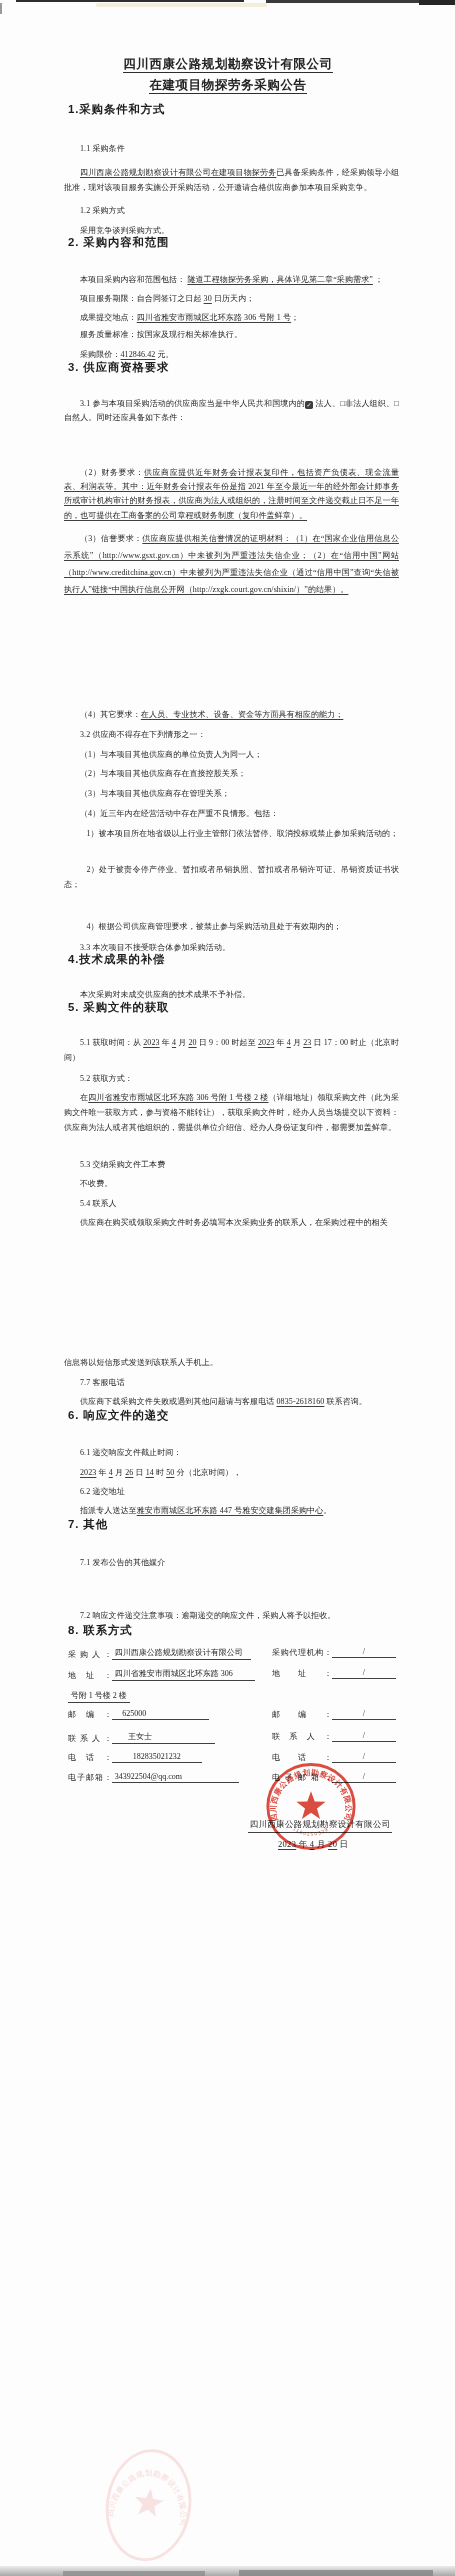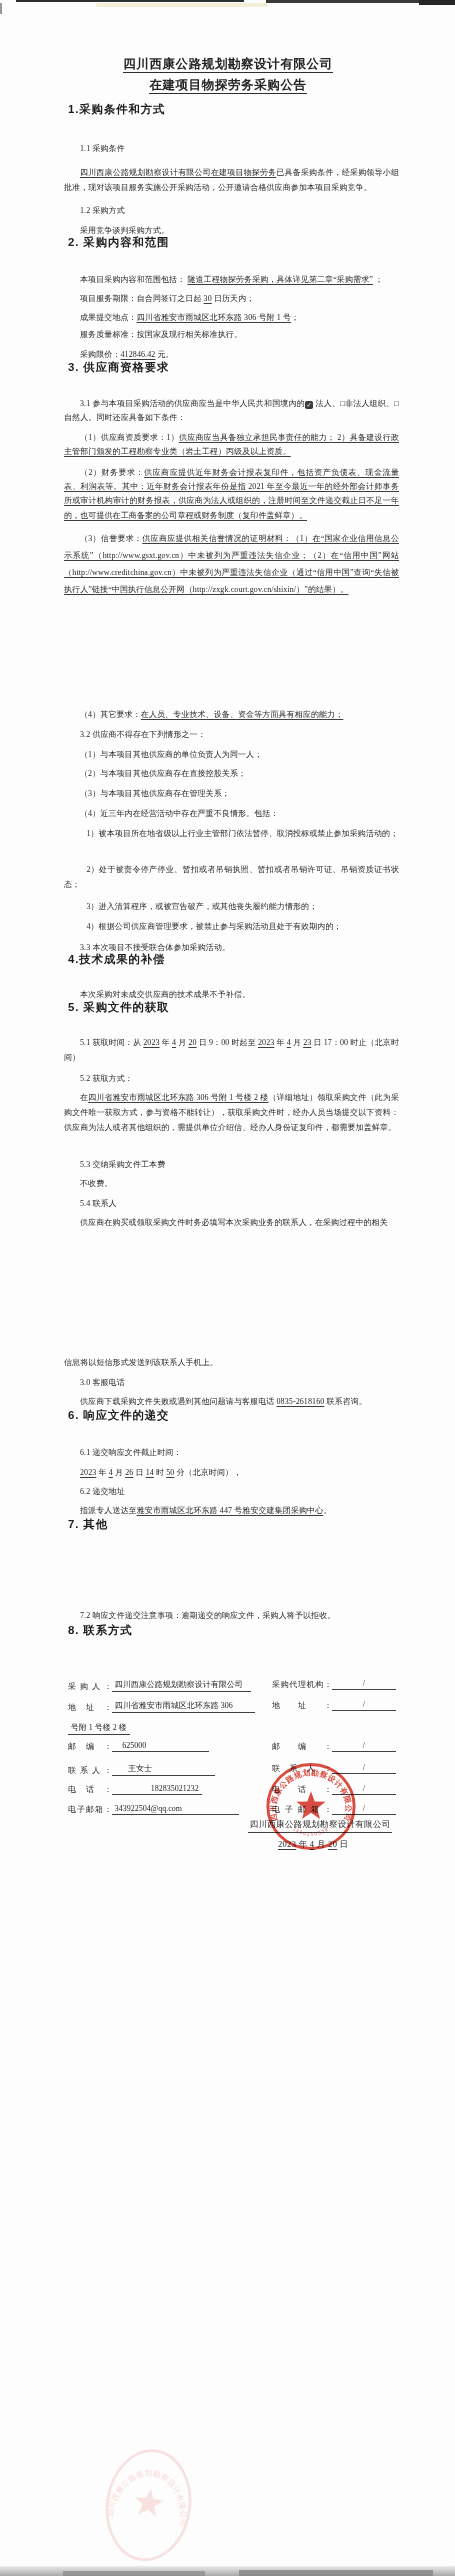--- a/index.html
+++ b/index.html
@@ -26,21 +26,21 @@
   .titlewrap { position:absolute; left:0; width:456px; text-align:center; margin:0; }
   .titlewrap .tspan { font-family:"Liberation Sans", sans-serif; font-weight:700; font-size:12.5px;
                       letter-spacing:0.6px; color:#252525; border-bottom:1.1px solid #2e2e2e; padding-bottom:1.1px; }
 
   
   .cb { display:inline-block; width:8.5px; height:8.5px; background:#3e3e3e; border-radius:1.7px; color:#fff;
         font-size:6.3px; line-height:8.5px; text-align:center; vertical-align:-0.6px;
         font-family:"DejaVu Sans", sans-serif; text-indent:0; }
 
   
-  .crow { position:absolute; left:0; width:368px; height:21.6px; font-size:8px; color:#262626;margin-top:32px; }
+  .crow { position:absolute; left:0; width:368px; height:21.6px; font-size:8px; color:#262626; }
   .cl { position:absolute; left:68px; top:0; white-space:nowrap; }
   .cr { position:absolute; left:272px; top:0; white-space:nowrap; }
   .lbl { display:inline-block; text-align:justify; text-align-last:justify; vertical-align:bottom; }
   .cl .lbl { width:44px; }
   .cr .lbl { width:60px; }
   .cv { display:inline-block; border-bottom:0.9px solid #414141; padding:0 2.8px 1.1px; vertical-align:bottom; }
   .cvs { width:58px; text-align:center; }
 
   .sig { position:absolute; left:248px; top:1810px; font-size:8.5px; letter-spacing:0.3px; }
   .sig .cv { padding:0 1.7px 1.7px; }
@@ -83,57 +83,56 @@
 
   <h2 class="h" style="top:235px">2. 采购内容和范围</h2>
   <p class="blk ind" style="top:264px"><span>本项目采购内容和范围包括： </span><span class="u">隧道工程物探劳务采购，具体详见第二章“采购需求”</span><span> ；</span></p>
   <p class="blk ind" style="top:283px"><span>项目服务期限：自合同签订之日起 </span><span class="u">30</span><span> 日历天内；</span></p>
   <p class="blk ind" style="top:302px"><span>成果提交地点：</span><span class="u">四川省雅安市雨城区北环东路 306 号附 1 号</span><span>；</span></p>
   <p class="blk ind" style="top:319px">服务质量标准：按国家及现行相关标准执行。</p>
   <p class="blk ind" style="top:339px"><span>采购限价：</span><span class="u">412846.42</span><span> 元。</span></p>
 
   <h2 class="h" style="top:360px">3.  供应商资格要求</h2>
   <p class="blk ind lh24" style="top:389px"><span>3.1 参与本项目采购活动的供应商应当是中华人民共和国境内的</span><span class="cb">✓</span><span> 法人、□非法人组织、□自然人。同时还应具备如下条件：</span></p>
-  <p class="blk ind lh25" style="top:423px"><span>（1）供应商资质要求：1）</span><span class="u">供应商应当具备独立承担民事责任的能力； 2）具备建设行政主管部门颁发的工程勘察专业类（岩土工程）丙级及以上资质。</span></p>
   <p class="blk ind lh25" style="top:458px"><span>（2）财务要求：</span><span class="u">供应商应提供近年财务会计报表复印件，包括资产负债表、现金流量表、利润表等。其中：近年财务会计报表年份是指 2021 年至今最近一年的经外部会计师事务所或审计机构审计的财务报表，供应商为法人或组织的，注册时间至文件递交截止日不足一年的，也可提供在工商备案的公司章程或财务制度（复印件盖鲜章）。</span></p>
   <p class="blk ind lh30" style="top:522px"><span>（3）信誉要求：</span><span class="u">供应商应提供相关信誉情况的证明材料：（1）在“国家企业信用信息公示系统”（http://www.gsxt.gov.cn）中未被列为严重违法失信企业；（2）在“信用中国”网站（http://www.creditchina.gov.cn）中未被列为严重违法失信企业（通过“信用中国”查询“失信被执行人”链接“中国执行信息公开网（http://zxgk.court.gov.cn/shixin/）”的结果）。</span></p>
   <p class="blk ind" style="top:699px"><span>（4）其它要求：</span><span class="u">在人员、专业技术、设备、资金等方面具有相应的能力；</span></p>
   <p class="blk ind" style="top:719px">3.2 供应商不得存在下列情形之一：</p>
   <p class="blk ind" style="top:739px">（1）与本项目其他供应商的单位负责人为同一人；</p>
   <p class="blk ind" style="top:758px">（2）与本项目其他供应商存在直接控股关系；</p>
   <p class="blk ind" style="top:778px">（3）与本项目其他供应商存在管理关系；</p>
   <p class="blk ind" style="top:798px">（4）近三年内在经营活动中存在严重不良情形。包括：</p>
   <p class="blk ind28" style="top:818px">1）被本项目所在地省级以上行业主管部门依法暂停、取消投标或禁止参加采购活动的；</p>
   <p class="blk ind28" style="top:854px">2）处于被责令停产停业、暂扣或者吊销执照、暂扣或者吊销许可证、吊销资质证书状态；</p>
-  <p class="blk ind28" style="top:891px">3）进入清算程序，或被宣告破产，或其他丧失履约能力情形的；</p>
   <p class="blk ind28" style="top:911px">4）根据公司供应商管理要求，被禁止参与采购活动且处于有效期内的；</p>
   <p class="blk ind" style="top:932px">3.3 本次项目不接受联合体参加采购活动。</p>
 
   <h2 class="h" style="top:952px">4.技术成果的补偿</h2>
   <p class="blk ind" style="top:979px">本次采购对未成交供应商的技术成果不予补偿。</p>
 
   <h2 class="h" style="top:1000px">5. 采购文件的获取</h2>
   <p class="blk ind" style="top:1027px"><span>5.1 获取时间：从 </span><span class="u">2023</span><span> 年 </span><span class="u">4</span><span> 月 </span><span class="u">20</span><span> 日 9：00 时起至 </span><span class="u">2023</span><span> 年 </span><span class="u">4</span><span> 月 </span><span class="u">23</span><span> 日 17：00 时止（北京时间）</span></p>
   <p class="blk ind" style="top:1063px">5.2 获取方式：</p>
   <p class="blk ind" style="top:1082px"><span>在</span><span class="u">四川省雅安市雨城区北环东路 306 号附 1 号楼 2 楼</span><span>（详细地址）领取采购文件（此为采购文件唯一获取方式，参与资格不能转让），获取采购文件时，经办人员当场提交以下资料：供应商为法人或者其他组织的，需提供单位介绍信、经办人身份证复印件，都需要加盖鲜章。</span></p>
   <p class="blk ind" style="top:1149px">5.3 交纳采购文件工本费</p>
   <p class="blk ind" style="top:1168px">不收费。</p>
   <p class="blk ind" style="top:1188px">5.4 联系人</p>
   <p class="blk ind nowrap" style="top:1207px">供应商在购买或领取采购文件时务必填写本次采购业务的联系人，在采购过程中的相关</p>
   <p class="blk" style="top:1347px">信息将以短信形式发送到该联系人手机上。</p>
-  <p class="blk ind" style="top:1367px">3.0 客服电话</p>
+  <p class="blk ind" style="top:1367px">7.7 客服电话</p>
   <p class="blk ind" style="top:1386px"><span>供应商下载采购文件失败或遇到其他问题请与客服电话 </span><span class="u">0835-2618160</span><span> 联系咨询。</span></p>
 
   <h2 class="h" style="top:1408px">6. 响应文件的递交</h2>
   <p class="blk ind" style="top:1437px">6.1 递交响应文件截止时间：</p>
   <p class="blk ind" style="top:1457px"><span class="u">2023</span><span> 年 </span><span class="u">4</span><span> 月 </span><span class="u">26</span><span> 日 </span><span class="u">14</span><span> 时 </span><span class="u">50</span><span> 分（北京时间），</span></p>
   <p class="blk ind" style="top:1476px">6.2 递交地址</p>
   <p class="blk ind" style="top:1495px"><span>指派专人送达至</span><span class="u">雅安市雨城区北环东路 447 号雅安交建集团采购中心</span><span>。</span></p>
 
   <h2 class="h" style="top:1517px">7. 其他</h2>
+  <p class="blk ind" style="top:1547px">7.1 发布公告的其他媒介</p>
   <p class="blk ind" style="top:1600px">7.2 响应文件递交注意事项：逾期递交的响应文件，采购人将予以拒收。</p>
 
   <h2 class="h" style="top:1623px">8. 联系方式</h2>
 
   <div class="crow" style="top:1647px">
     <span class="cl"><span class="lbl">采购人：</span><span class="cv" style="min-width:133px">四川西康公路规划勘察设计有限公司</span></span>
     <span class="cr"><span class="lbl">采购代理机构：</span><span class="cv cvs">/</span></span>
   </div>
   <div class="crow" style="top:1668px">
     <span class="cl"><span class="lbl">地址：</span><span class="cv" style="min-width:137px">四川省雅安市雨城区北环东路 306</span></span>
@@ -144,21 +143,21 @@
   </div>
   <div class="crow" style="top:1709px">
     <span class="cl"><span class="lbl">邮编：</span><span class="cv" style="min-width:84px; padding-left:10.2px; text-align:left">625000</span></span>
     <span class="cr"><span class="lbl">邮编：</span><span class="cv cvs">/</span></span>
   </div>
   <div class="crow" style="top:1731px">
     <span class="cl"><span class="lbl">联系人：</span><span class="cv" style="min-width:84px; padding-left:16px; text-align:left">王女士</span></span>
     <span class="cr"><span class="lbl">联系人：</span><span class="cv cvs">/</span></span>
   </div>
   <div class="crow" style="top:1752px">
-    <span class="cl"><span class="lbl">电话：</span><span class="cv" style="min-width:84px; text-align:right">182835021232</span></span>
+    <span class="cl"><span class="lbl">电话：</span><span class="cv" style="min-width:84px; text-align:center">182835021232</span></span>
     <span class="cr"><span class="lbl">电话：</span><span class="cv cvs">/</span></span>
   </div>
   <div class="crow" style="top:1772px">
     <span class="cl"><span class="lbl">电子邮箱：</span><span class="cv" style="min-width:121px; text-align:left">343922504@qq.com</span></span>
     <span class="cr"><span class="lbl">电子邮箱：</span><span class="cv cvs">/</span></span>
   </div>
 
   <p class="sig"><span class="cv">四川西康公路规划勘察设计有限公司</span></p>
   <p class="dateline"><span class="u">2023</span><span> 年 </span><span class="u">4</span><span> 月 </span><span class="u">20</span><span> 日</span></p>
 

